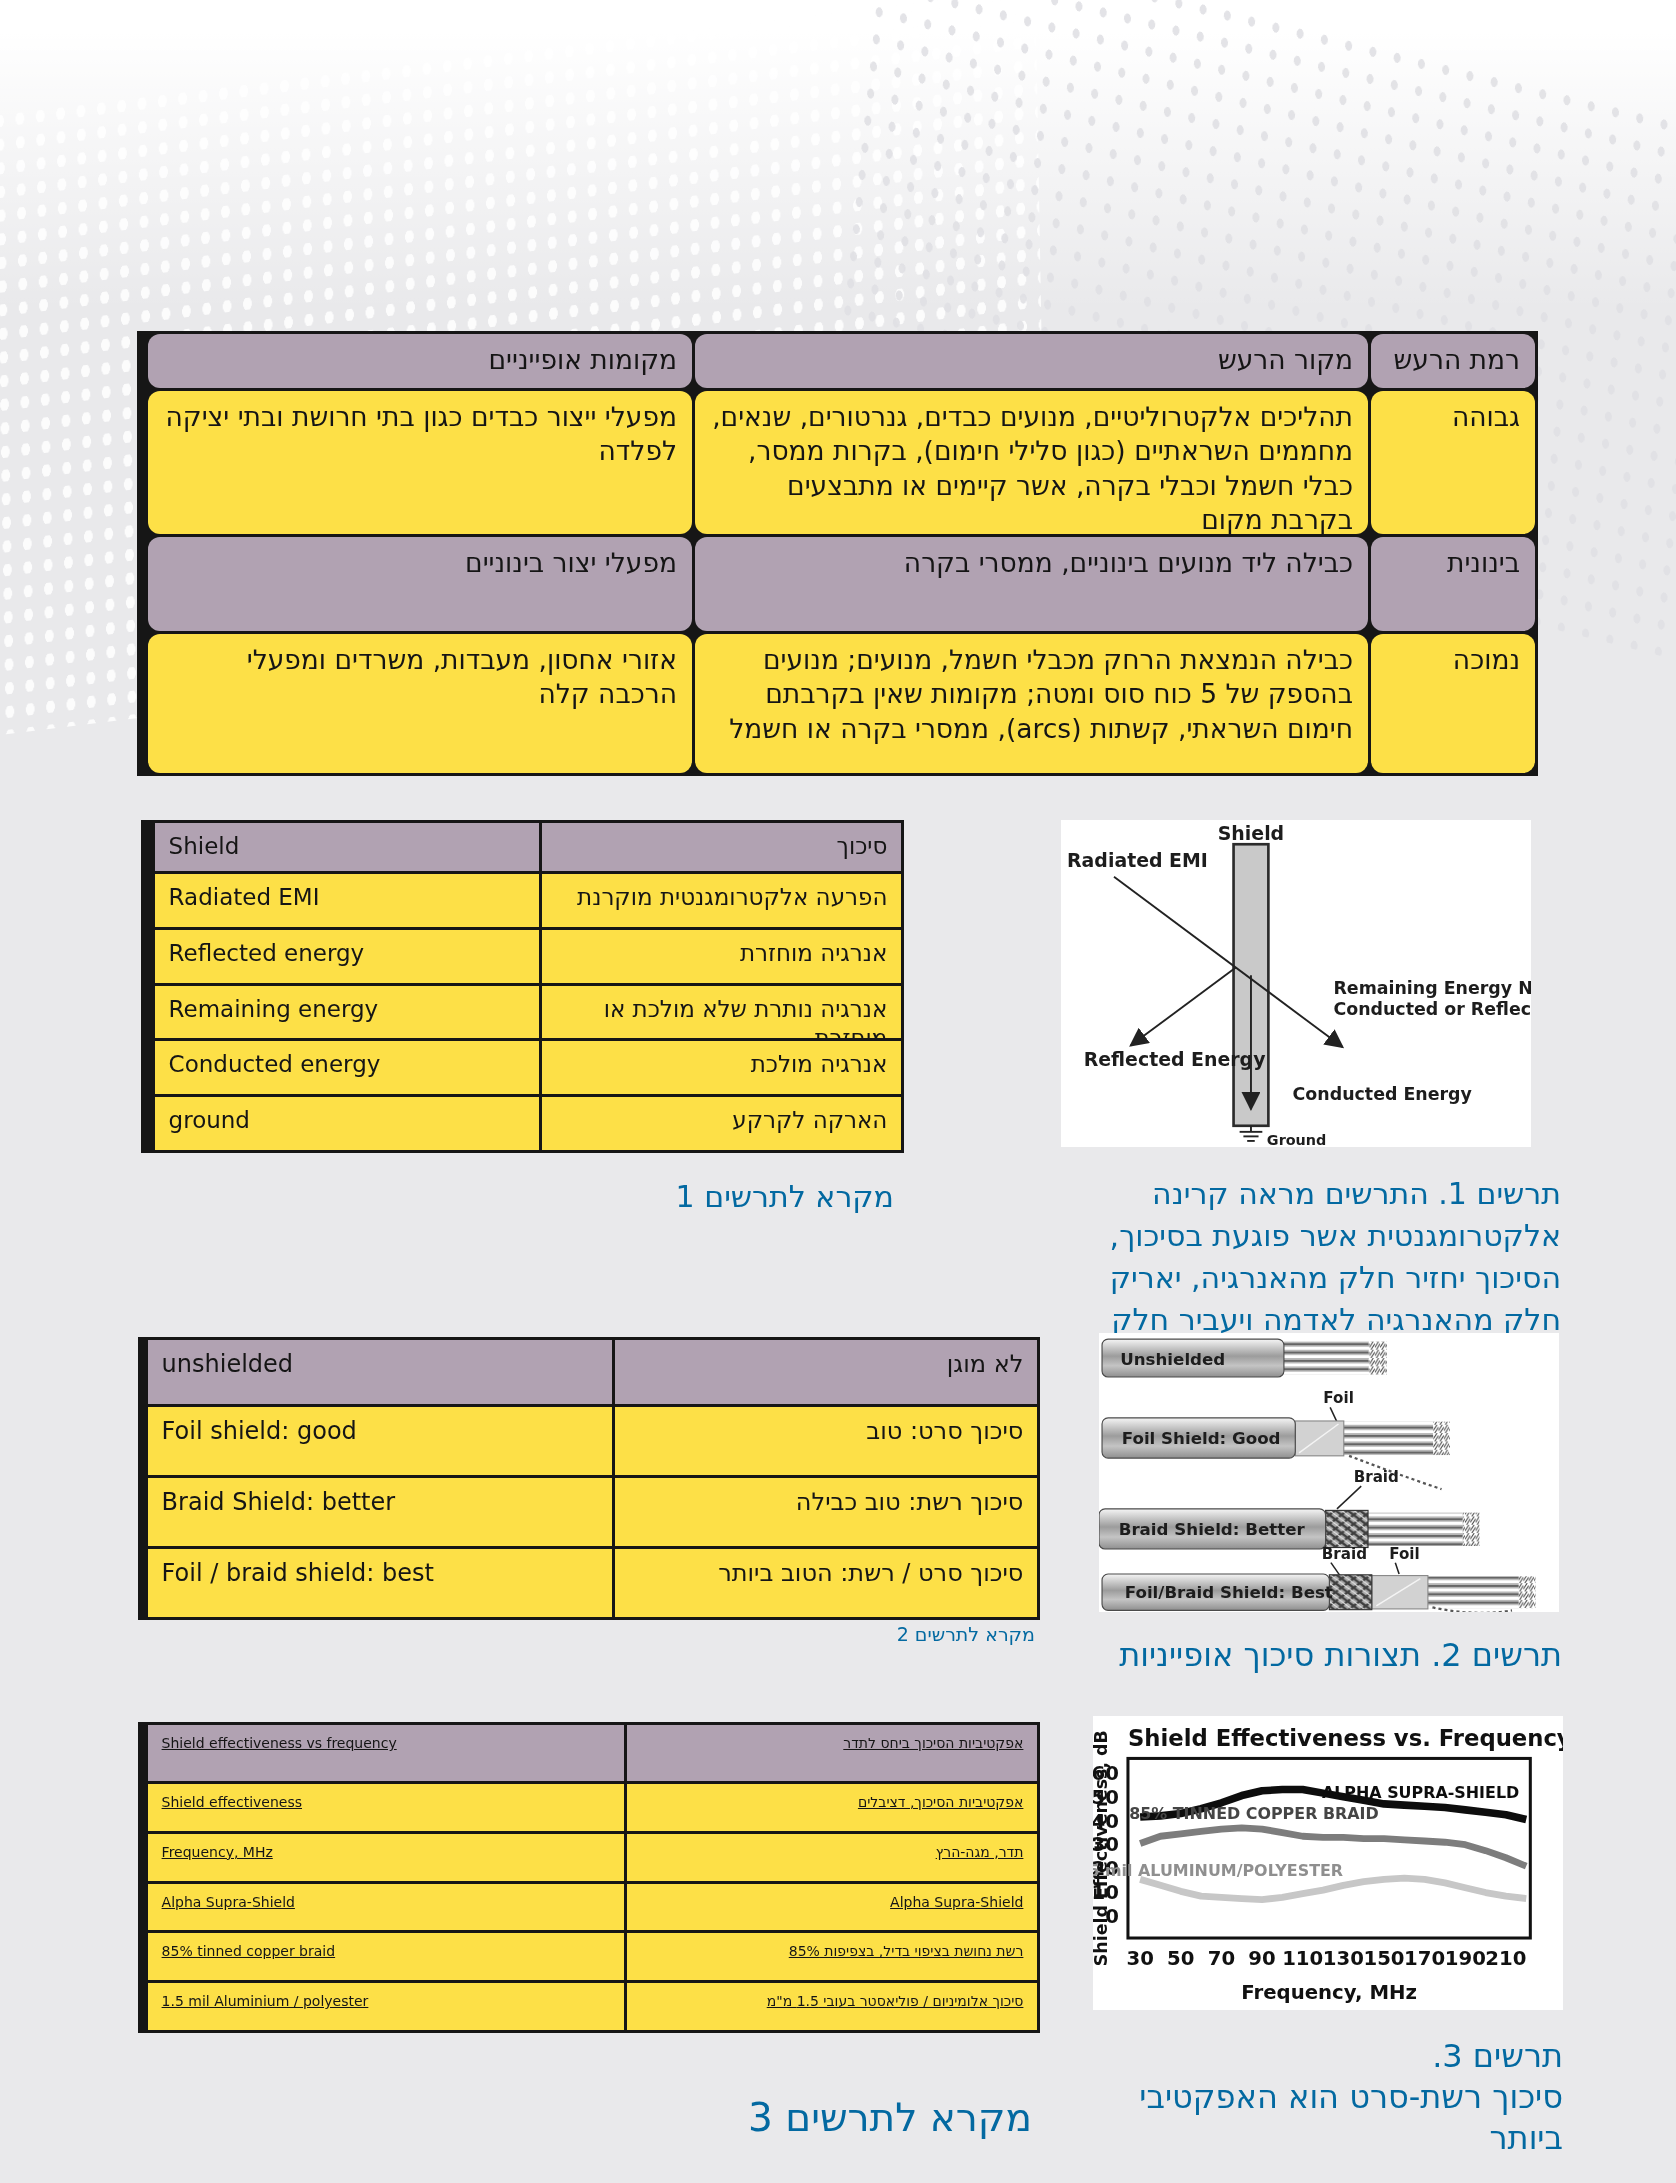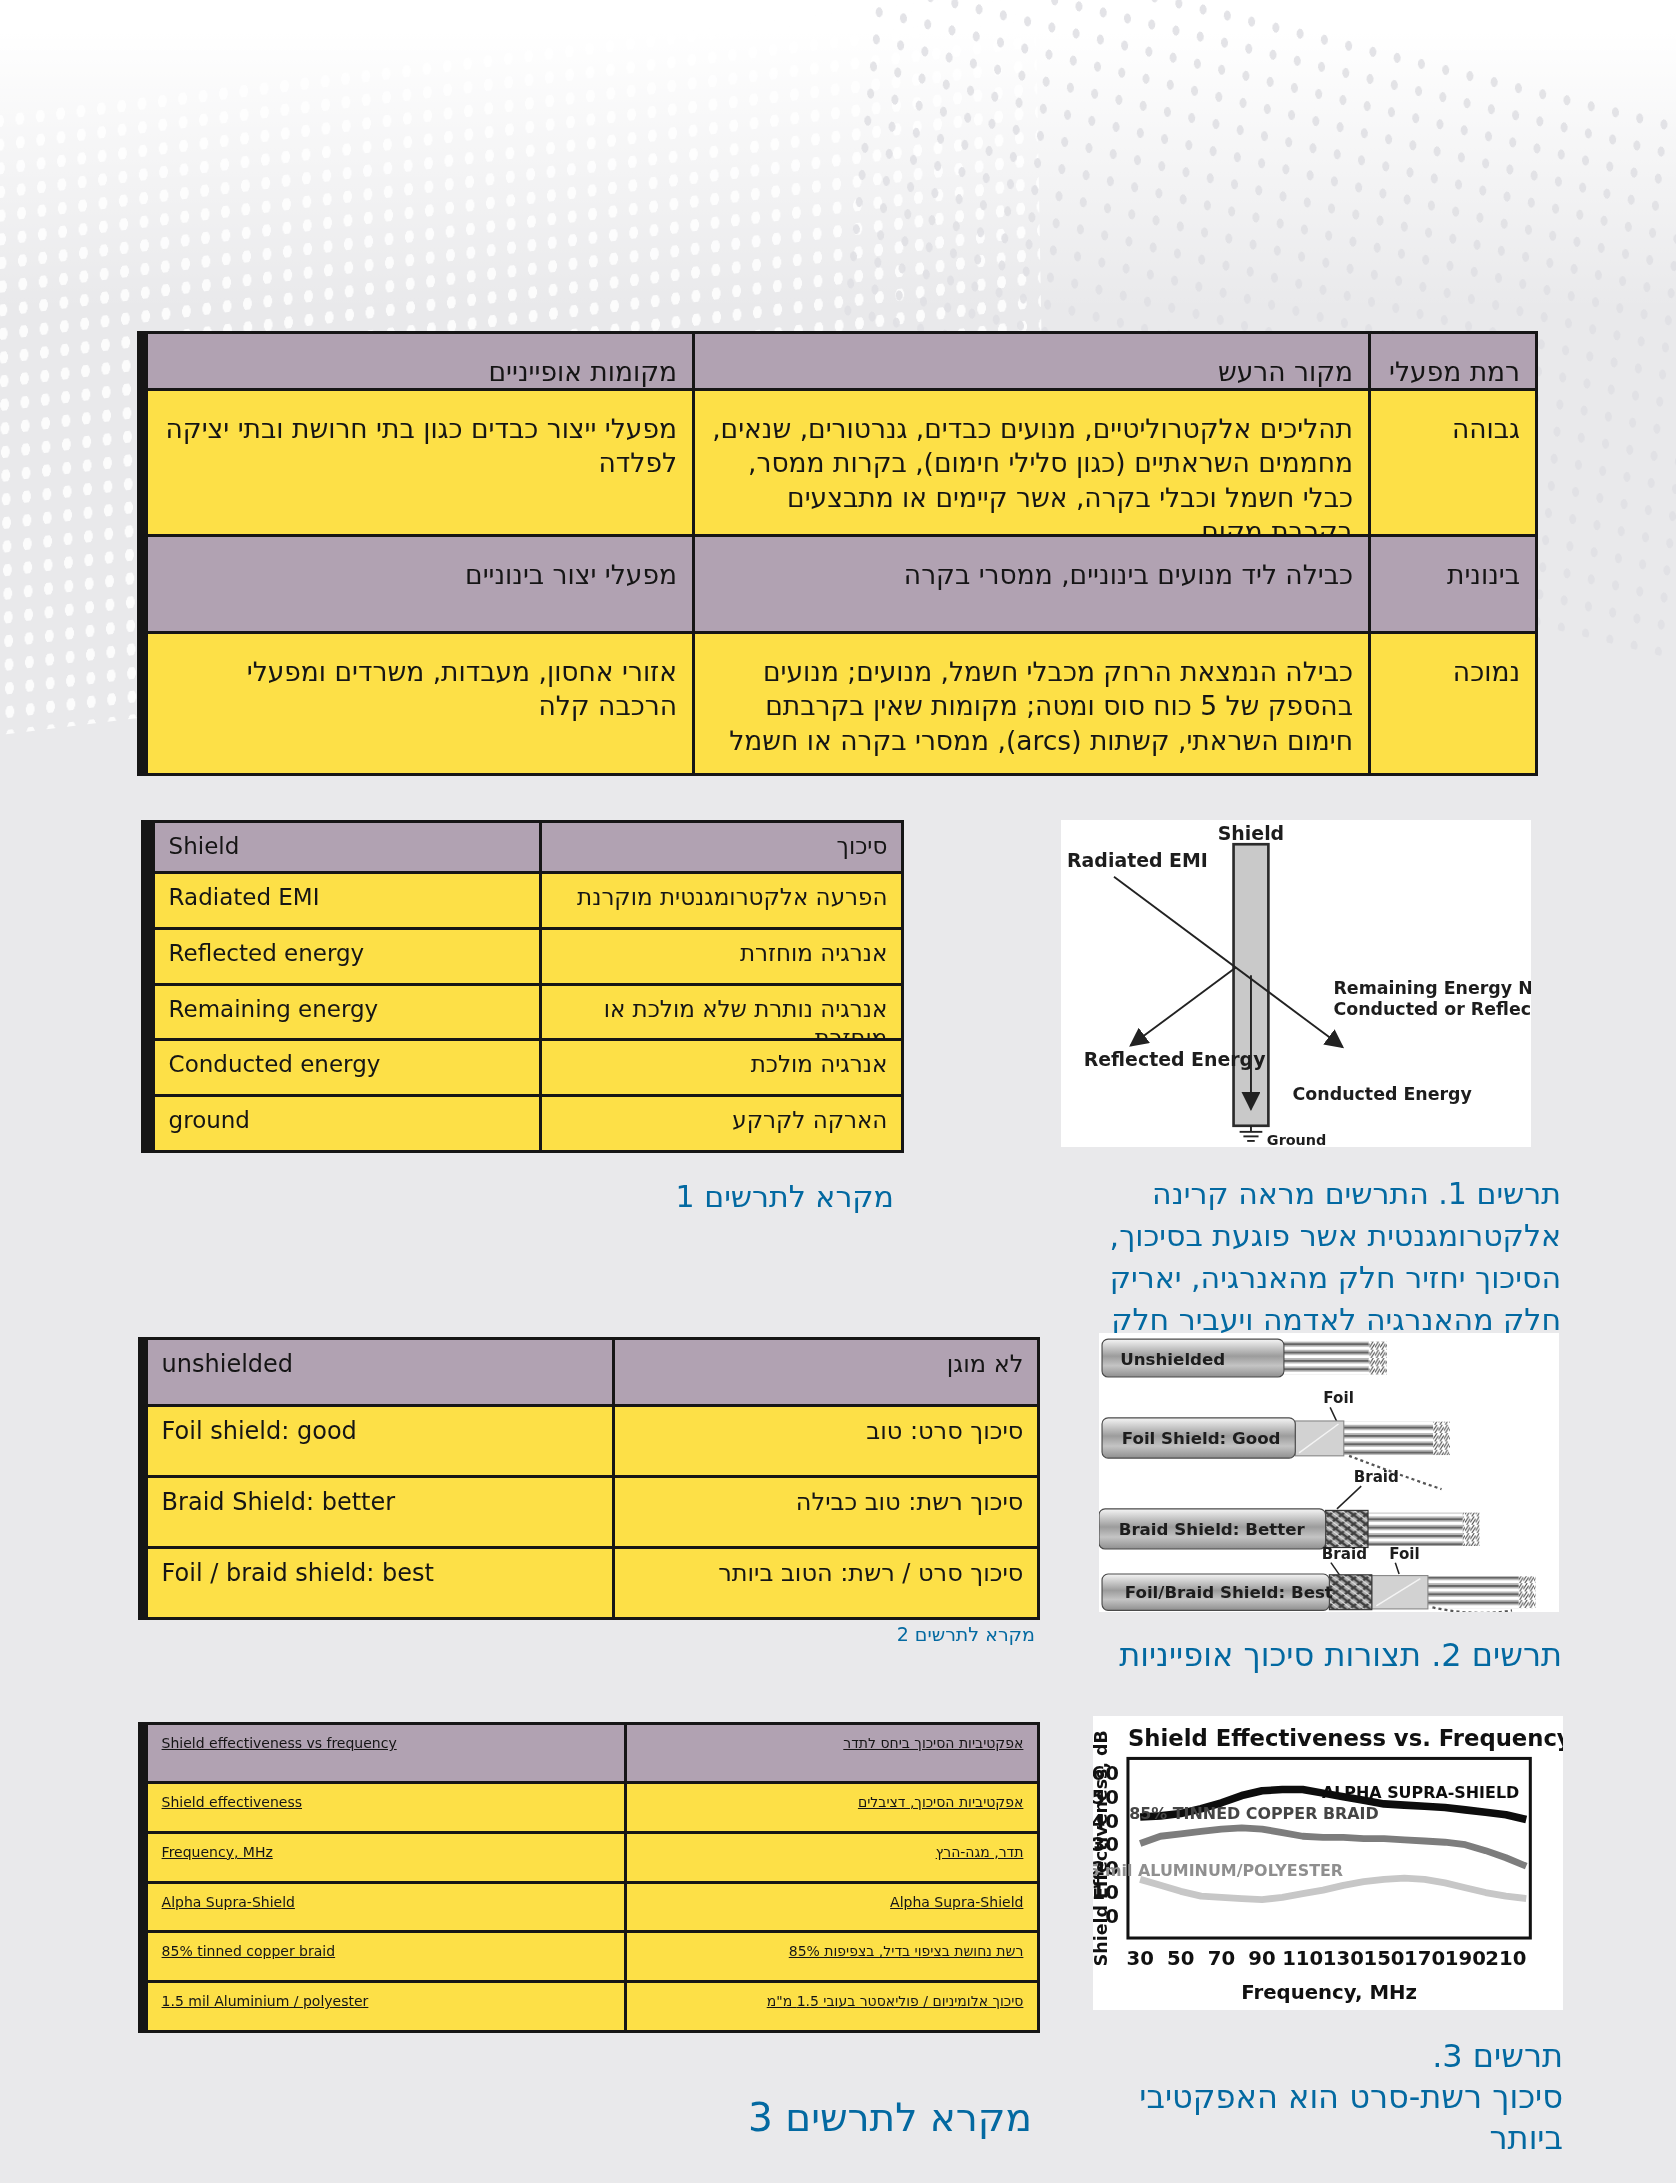--- a/index.html
+++ b/index.html
@@ -18,21 +18,21 @@
 
   
   .tbl{position:absolute;display:grid;gap:3px;background:#161616;border:3.8px solid #161616;direction:rtl;}
   .cell{background:#fde047;padding:9px 13.6px;font-size:23px;line-height:1.3;color:#151515;overflow:hidden;}
   .cell.hd{background:#b1a2b2;}
   .cell.he{direction:rtl;text-align:right;}
   .cell.en{direction:ltr;text-align:left;}
 
   .t1{left:137px;top:331px;width:1395px;height:439px;
       grid-template-columns:164px 673px 544px;grid-template-rows:54px 143px 94px 1fr;}
-  .t1 .cell{font-size:26.5px;padding:21px 15px;}
+  .t1 .cell{font-size:26.5px;padding:9px 15px;border-radius:12px;}
   .t2{left:141px;top:820px;width:757px;height:327px;
       grid-template-columns:359px 384px;grid-template-rows:48px repeat(5,1fr);}
   .t3{left:138px;top:1337px;width:896px;height:277px;
       grid-template-columns:422px 464px;grid-template-rows:64px repeat(3,1fr);}
   .t3 .cell{font-size:24px;}
   .t4{left:138px;top:1722px;width:896px;height:305px;
       grid-template-columns:410px 476px;grid-template-rows:56px repeat(5,1fr);}
   .t4 .cell{font-size:14px;text-decoration:underline;}
 
   .figbox{position:absolute;background:#ffffff;}
@@ -55,21 +55,21 @@
 <body>
 
 <div id="page">
   <div class="white-top"></div>
   <div class="halftone-left"></div>
   <div class="halftone-right"></div>
 
   <div class="content">
 
     <div class="tbl t1">
-      <div class="cell hd he">רמת מפעלי</div>
+      <div class="cell hd he">רמת הרעש</div>
       <div class="cell hd he">מקור הרעש</div>
       <div class="cell hd he">מקומות אופייניים</div>
 
       <div class="cell he">גבוהה</div>
       <div class="cell he">תהליכים אלקטרוליטיים, מנועים כבדים, גנרטורים, שנאים, מחממים השראתיים (כגון סלילי חימום), בקרות ממסר, כבלי חשמל וכבלי בקרה, אשר קיימים או מתבצעים בקרבת מקום</div>
       <div class="cell he">מפעלי ייצור כבדים כגון בתי חרושת ובתי יציקה לפלדה</div>
 
       <div class="cell hd he">בינונית</div>
       <div class="cell hd he">כבילה ליד מנועים בינוניים, ממסרי בקרה</div>
       <div class="cell hd he">מפעלי יצור בינוניים</div>

